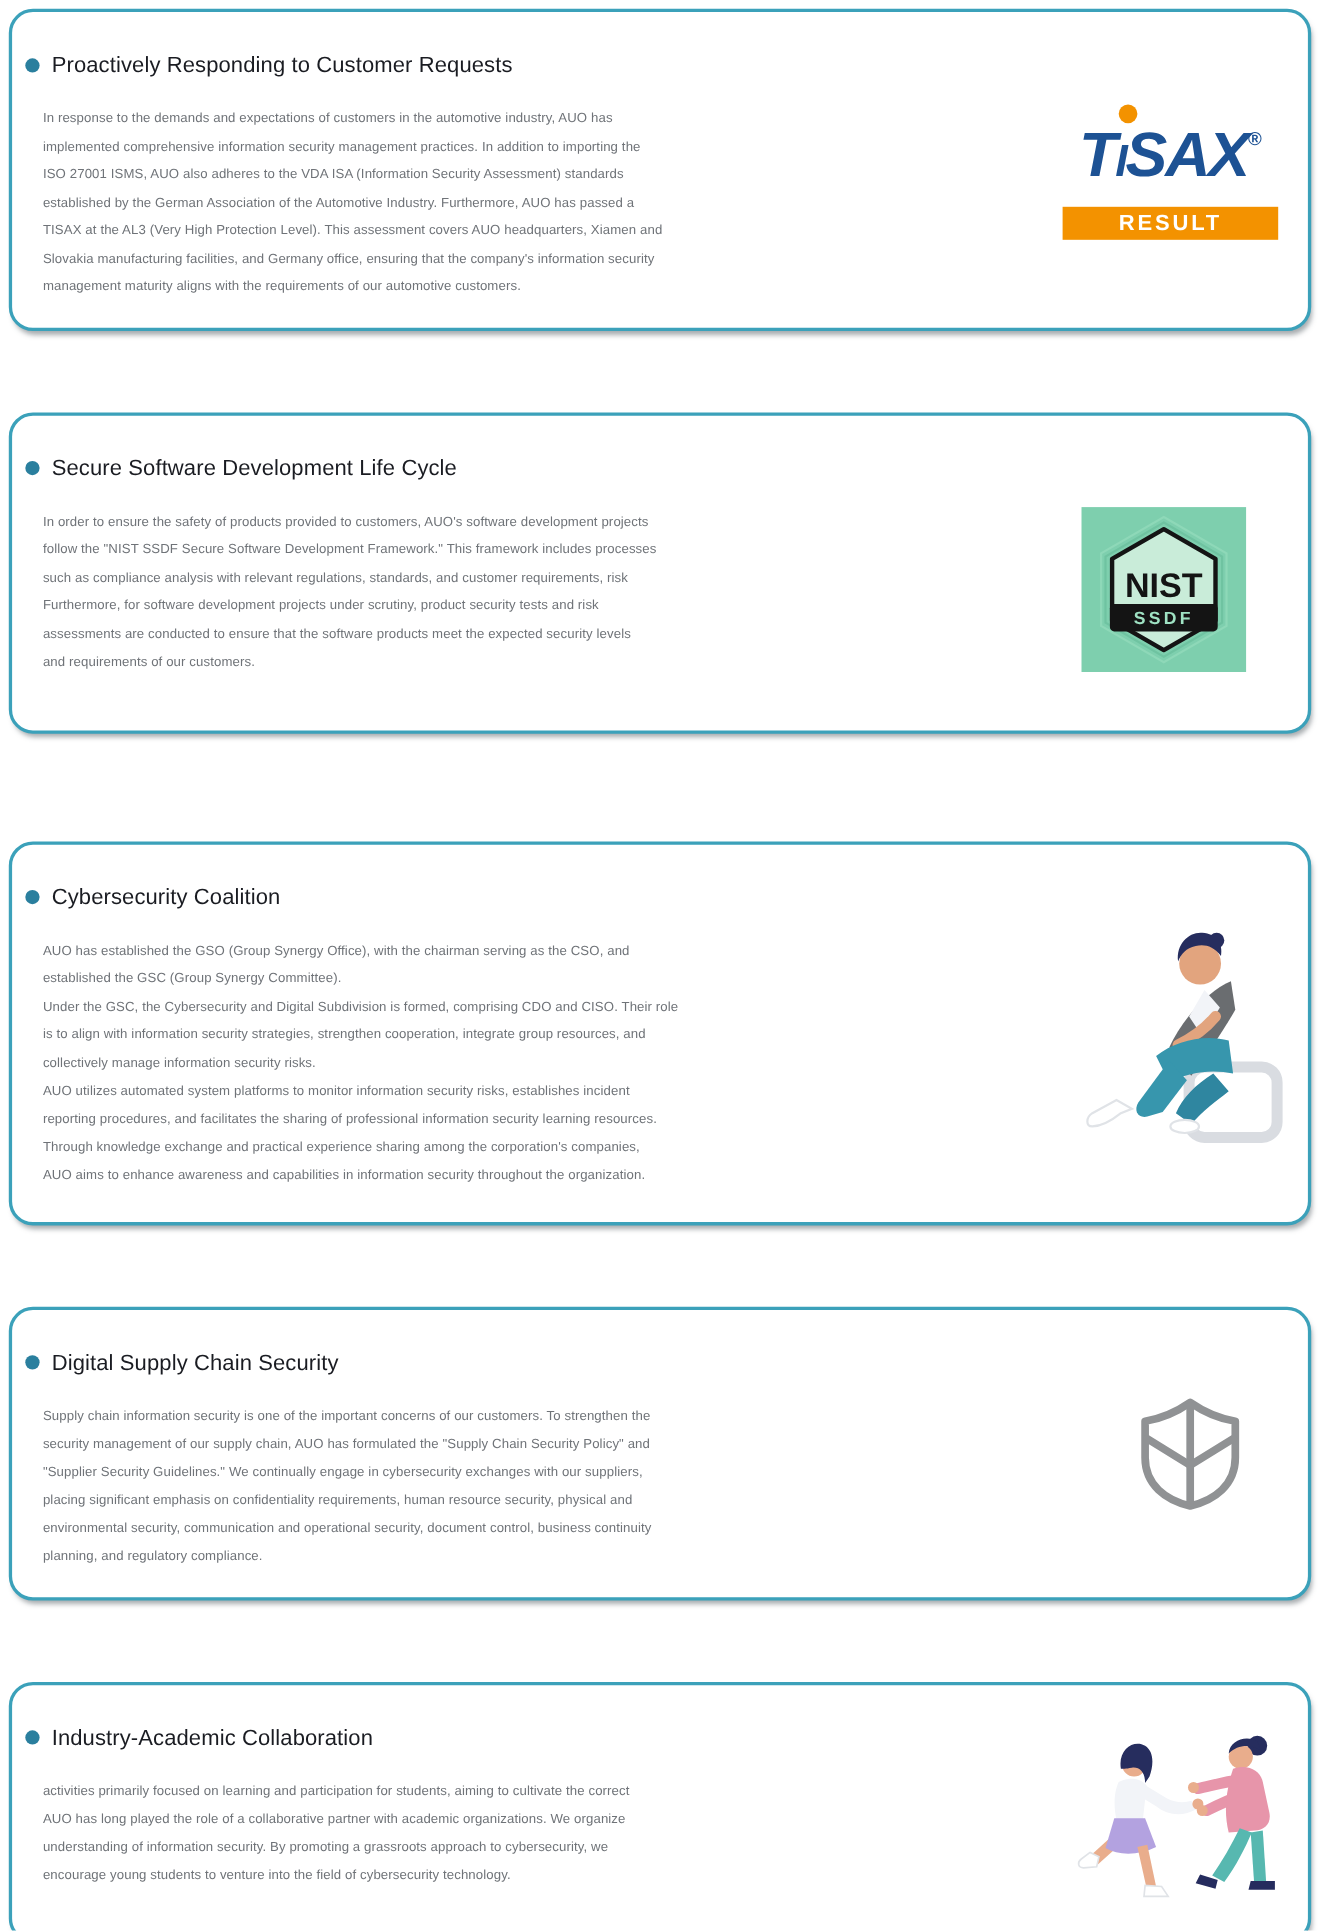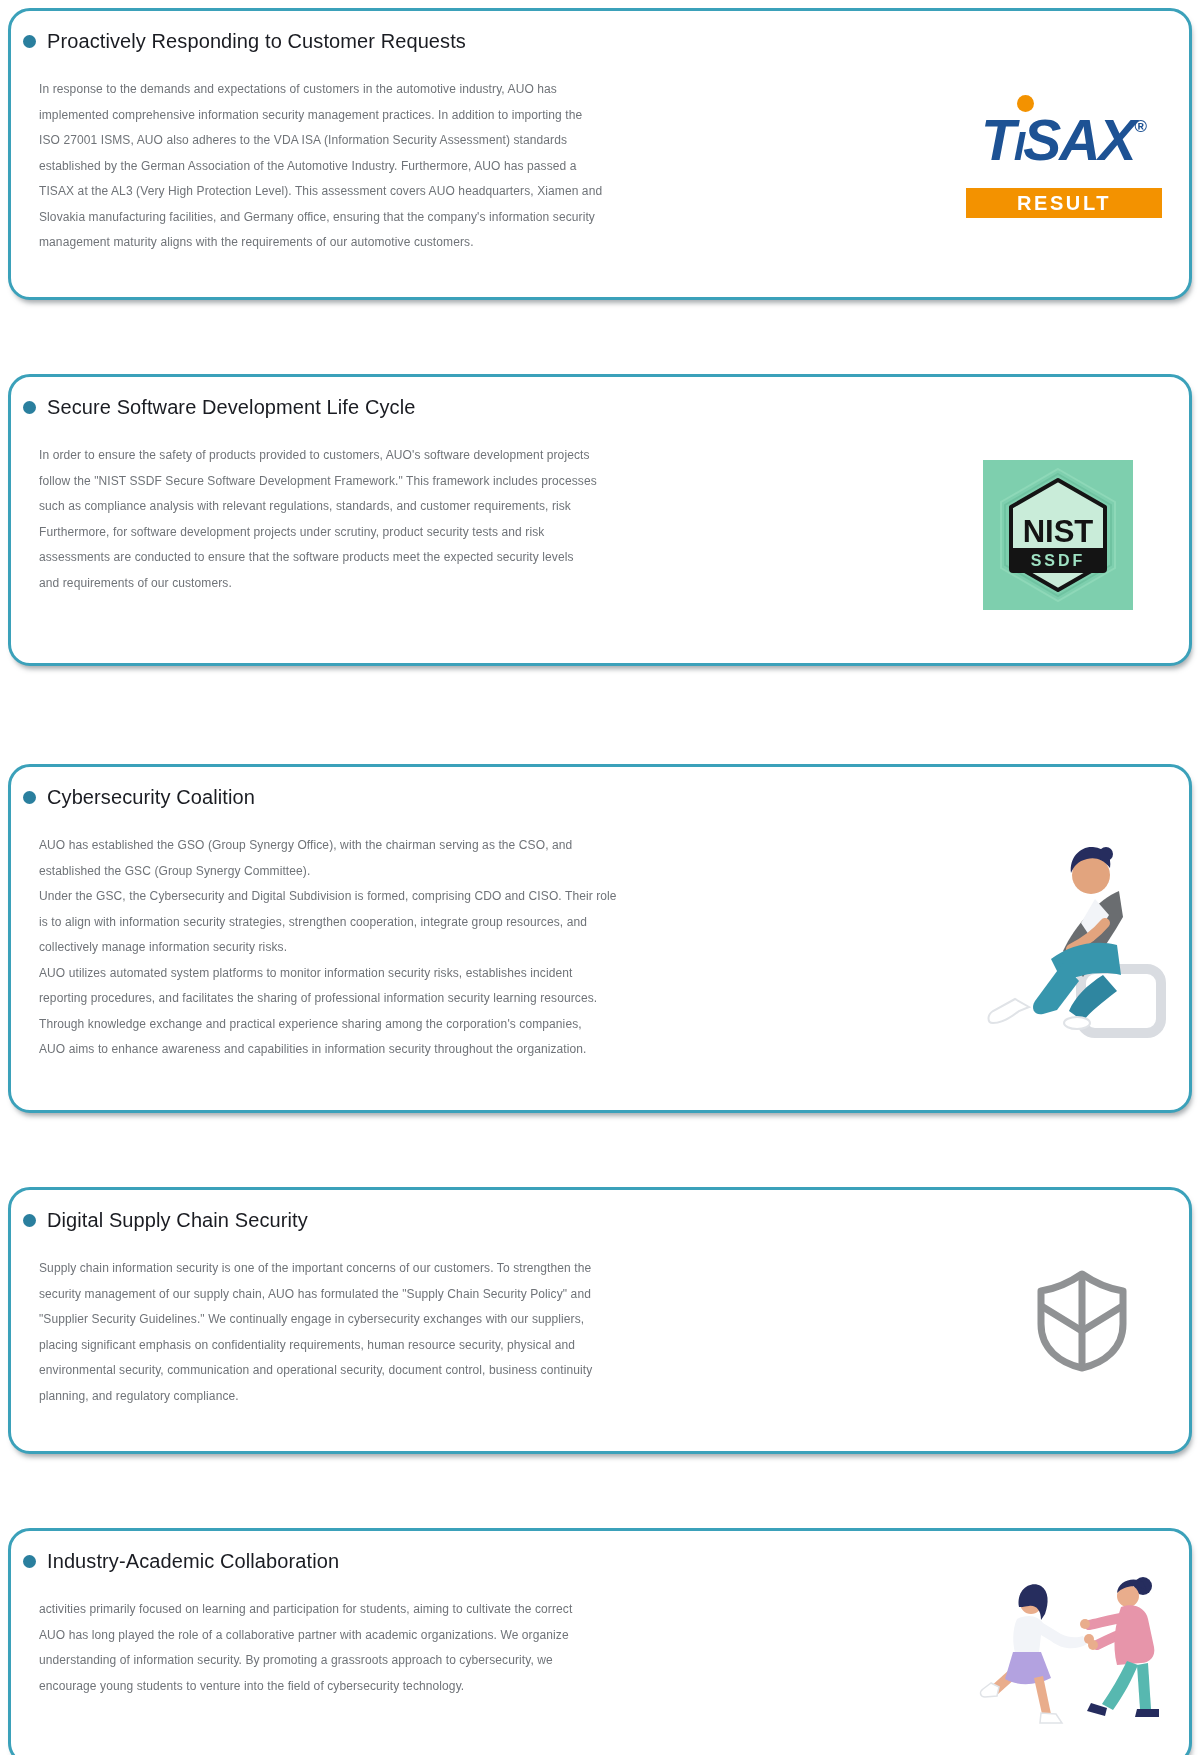--- a/index.html
+++ b/index.html
@@ -14,21 +14,21 @@
     padding:8px 8px 0 8px;
     display:flex;flex-direction:column;gap:74px;
   }
   .card{
     position:relative;
     box-sizing:border-box;
     border:3px solid var(--card_border,#3ba1ba);
     border-radius:22px;
     background:var(--card_bg,#fff);
     box-shadow:2px 5px 5px -2px rgba(80,90,95,.5);
-    padding:16px 28px 24px 28px;
+    padding:34px 28px 24px 28px;
   }
   .card.c1,.card.c2{min-height:292px;}
   .card.c3{min-height:349px;margin-top:24px;}
   .card.c4{min-height:267px;}
   .card.c5{min-height:237px;}
   .card-head{
     display:flex;align-items:center;gap:11px;
     margin:0 0 22px -16px;
   }
   .bullet{

